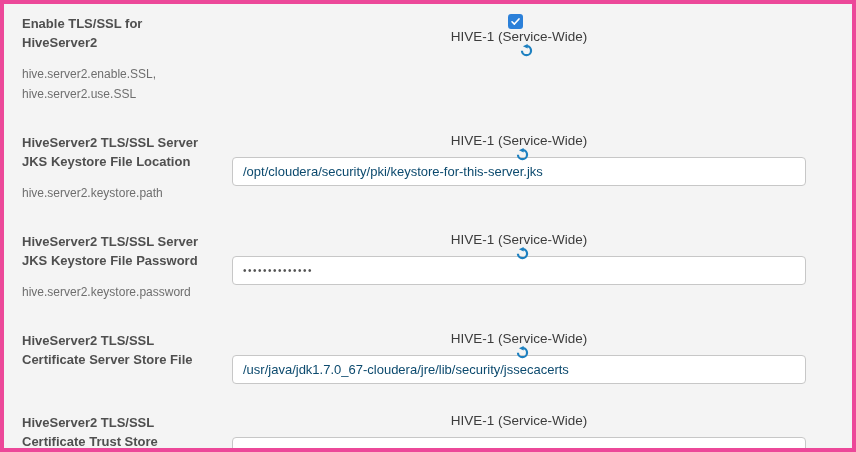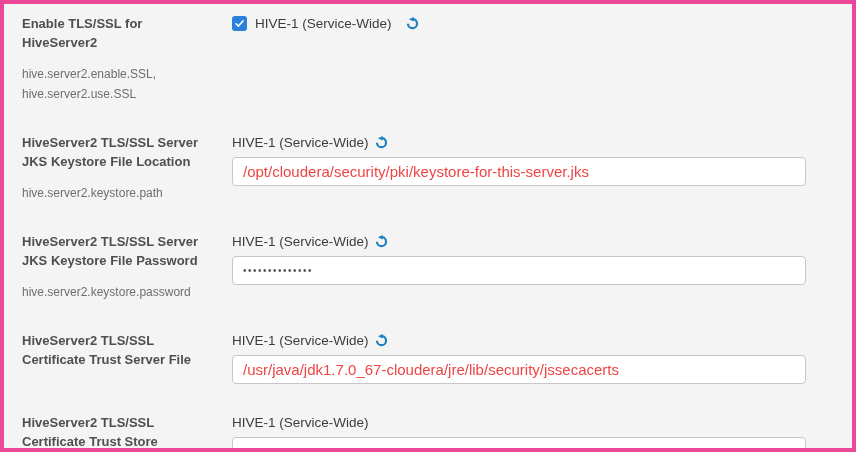--- a/index.html
+++ b/index.html
@@ -15,21 +15,21 @@
   .config-list{display:block;}
   .row{display:flex;align-items:flex-start;margin-bottom:29px;}
   .label-col{flex:0 0 196px;width:196px;margin-right:14px;}
   .setting-label{
     font-size:13px;font-weight:bold;color:#4f4f4f;line-height:19px;
   }
   .setting-property{
     font-size:12px;color:#6e6e6e;line-height:20px;margin-top:12px;
   }
   .control-col{flex:1;min-width:0;}
-  .scope-line{display:flex;align-items:center;height:19px;}
+  .scope-line{display:flex;align-items:center;height:19px;flex-direction:column;}
   .scope-label{font-size:13.5px;color:#3c3c3c;white-space:nowrap;}
   .checkbox{
     width:15px;height:15px;border-radius:3px;
     background:var(--accent,#2b80d9);
     display:inline-flex;align-items:center;justify-content:center;
     margin-right:8px;flex:0 0 15px;cursor:pointer;
   }
   .checkbox svg{display:block;}
   .undo{
     margin-left:6px;display:inline-flex;align-items:center;cursor:pointer;
@@ -40,22 +40,22 @@
     display:block;
     width:100%;
     box-sizing:border-box;
     height:29px;
     margin-top:5px;
     padding:0 10px;
     background:#fff;
     border:1px solid #c7c7c7;
     border-radius:4px;
     font-family:"Liberation Sans",sans-serif;
-    font-size:15px;
-    color:#ef4444;
+    font-size:13px;
+    color:#0c4a6e;
     outline:none;
   }
   .text-input.password{font-size:10px;letter-spacing:1.5px;color:#555;}
 </style>
 </head>
 <body>
 
 <div class="screen">
   <div class="config-list">
   <div class="row row-checkbox">
@@ -119,21 +119,21 @@
             <polygon points="9.4,0 9.4,5.6 3.6,2.8" fill="#1d80c0"></polygon>
           </svg>
         </span>
       </div>
       <input class="text-input password" type="text" value="••••••••••••••" style="">
     </div>
   </div>
 
   <div class="row">
     <div class="label-col">
-      <div class="setting-label">HiveServer2 TLS/SSL Certificate Trust Server File</div>
+      <div class="setting-label">HiveServer2 TLS/SSL Certificate Server Store File</div>
 
     </div>
     <div class="control-col">
       <div class="scope-line">
 
         <span class="scope-label">HIVE-1 (Service-Wide)</span>
         <span class="undo" title="">
           <svg width="13" height="13" viewBox="0 0 16 16">
             <path d="M 8.6 2.6 A 5.6 5.6 0 1 1 2.4 8.2" fill="none" stroke="#1d80c0" stroke-width="2.7"></path>
             <polygon points="9.4,0 9.4,5.6 3.6,2.8" fill="#1d80c0"></polygon>

